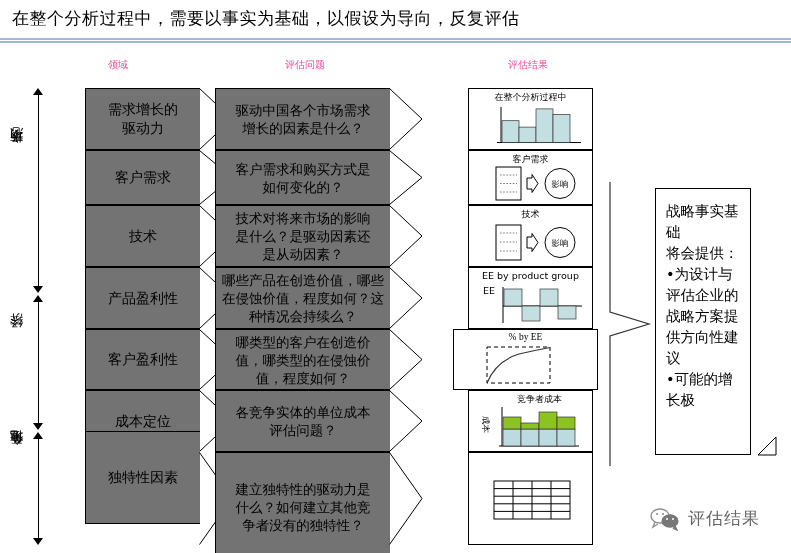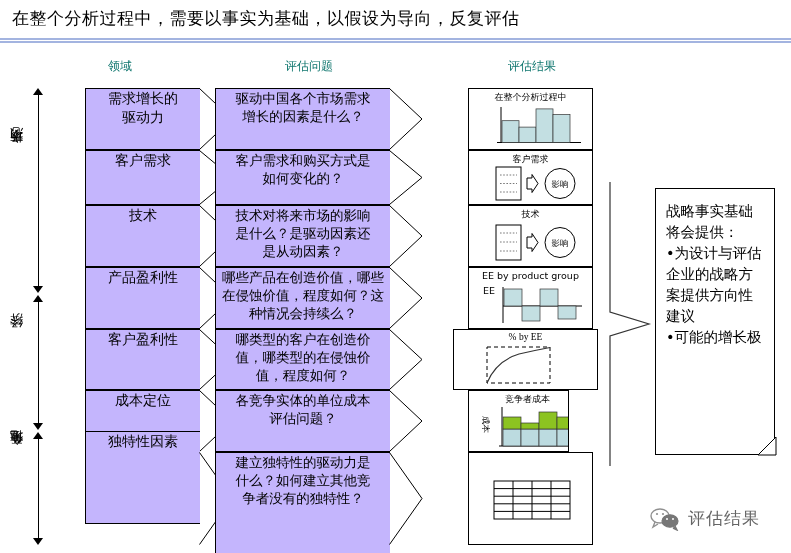--- a/index.html
+++ b/index.html
@@ -24,21 +24,21 @@
   .rule{
     position:absolute;left:0;top:38px;width:791px;height:5px;
     background:#a3b4e0;
   }
   .rule:after{
     content:"";position:absolute;left:0;top:2px;width:100%;height:1px;background:#ffffff;
   }
 
   
   .colhead{
-    position:absolute;font-size:12px;color:#0f766e;white-space:nowrap;
+    position:absolute;font-size:10px;color:#ec4899;white-space:nowrap;
   }
 
   
   .axis{
     position:absolute;width:13px;
   }
   .axis .shaft{
     position:absolute;left:6px;top:6px;bottom:6px;width:1px;background:#000;
   }
   .axis .head{
@@ -54,25 +54,25 @@
     writing-mode:vertical-rl;
     transform:rotate(180deg);
     transform-origin:center center;
     letter-spacing:1px;
   }
 
   
   .chev{
     position:absolute;
     box-sizing:border-box;
-    display:flex;justify-content:center;
+    display:flex;align-items:center;justify-content:center;
     text-align:center;
     font-size:14px;line-height:19px;
     color:#000;
-    background:#c4b5fd;
+    background:#737373;
     border:1px solid #000;
     border-right:none;
   }
   .chev .txt{padding:0 4px;}
   
   .tip{position:absolute;pointer-events:none;}
   .tip svg{display:block;}
 
   .chev.q{font-size:13.5px;line-height:18px;}
 
@@ -339,21 +339,21 @@
   </div>
 
   <div class="resbox" style="left:453px;top:329px;width:145px;height:61px;font-family:Liberation Serif, serif;">
     <div class="cap en">% by EE</div>
     <svg width="125" height="61" style="position:absolute;left:0;top:0;">
       <rect x="33" y="17" width="63" height="36" fill="none" stroke="#000" stroke-width="1" stroke-dasharray="4 3"></rect>
       <path d="M33,53 C40,36 52,28 65,24 C78,21 88,19 96,17.5" fill="none" stroke="#333" stroke-width="1.1"></path>
     </svg>
   </div>
 
-  <div class="resbox" style="left:468px;top:390px;width:101px;height:62px;">
+  <div class="resbox" style="left:468px;top:390px;width:125px;height:62px;">
     <div class="cap" style="left:18px;right:0;">竞争者成本</div>
     <svg width="125" height="62" style="position:absolute;left:0;top:0;">
       <text x="14" y="25" font-size="8.5" fill="#000" font-family="DejaVu Sans, sans-serif" transform="rotate(90 14 25)">成本</text>
       <line x1="33" y1="16" x2="33" y2="55" stroke="#000" stroke-width="1"></line>
       <line x1="30" y1="55" x2="110" y2="55" stroke="#000" stroke-width="1"></line>
       <rect x="34" y="38" width="18" height="17" fill="#bcdbe0" stroke="#333" stroke-width="0.7"></rect>
       <rect x="34" y="26" width="18" height="12" fill="#8cc321" stroke="#333" stroke-width="0.7"></rect>
       <rect x="52" y="38" width="18" height="17" fill="#bcdbe0" stroke="#333" stroke-width="0.7"></rect>
       <rect x="52" y="32" width="18" height="6" fill="#8cc321" stroke="#333" stroke-width="0.7"></rect>
       <rect x="70" y="38" width="18" height="17" fill="#bcdbe0" stroke="#333" stroke-width="0.7"></rect>
@@ -377,21 +377,21 @@
       </g>
     </svg>
   </div>
 
   <div class="bracket" style="left:602px;top:180px;">
     <svg width="56" height="288">
       <polyline points="8,2 8,132 47,144 8,156 8,286" fill="none" stroke="#333" stroke-width="1.2"></polyline>
     </svg>
   </div>
 
-  <div class="card" style="left: 655px; top: 188px; width: 120px; height: 267px; white-space: pre-line;">战略事实基础
+  <div class="card" style="left: 655px; top: 188px; width: 96px; height: 267px; white-space: pre-line;">战略事实基础
 将会提供：
 •为设计与评估企业的战略方案提供方向性建议
 •可能的增长极</div>
   <div class="foldsvg" style="left:758px;top:437px;">
     <svg width="19" height="19">
       <polygon points="0,18 18,18 18,0" fill="#fff"></polygon>
       <polyline points="0,18 18,18 18,0 0,18" fill="none" stroke="#000" stroke-width="1"></polyline>
     </svg>
   </div>
 

